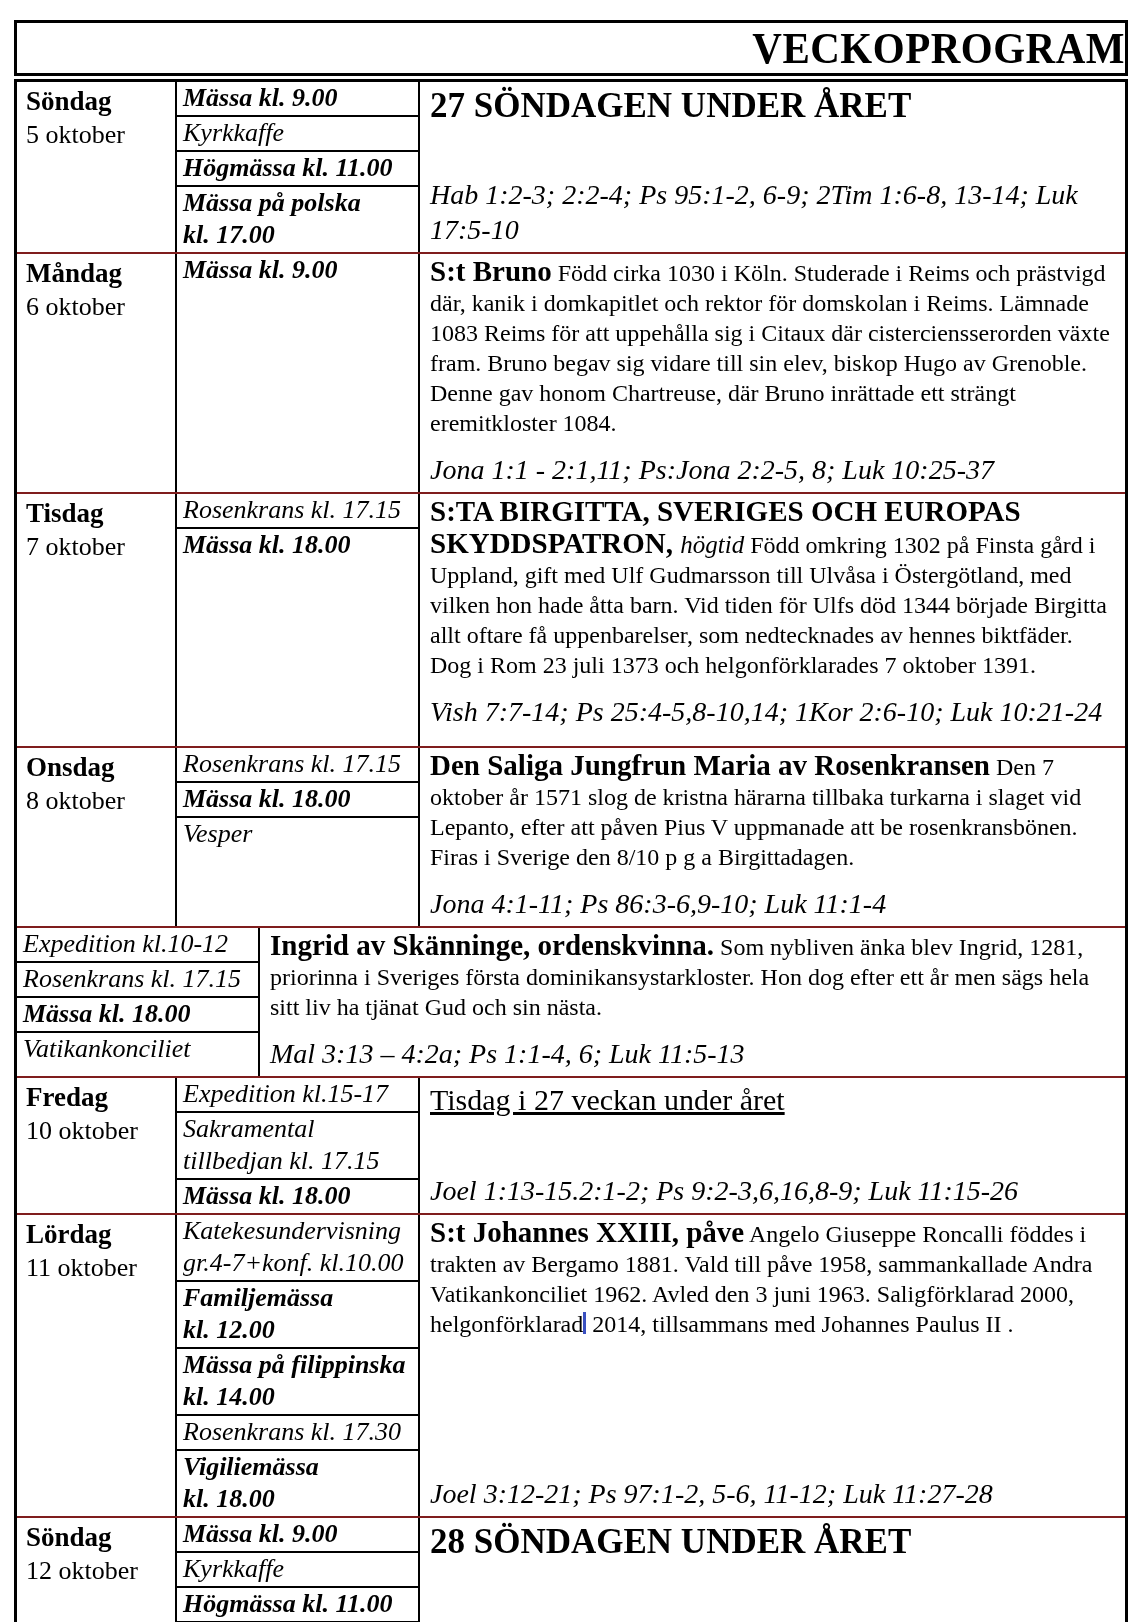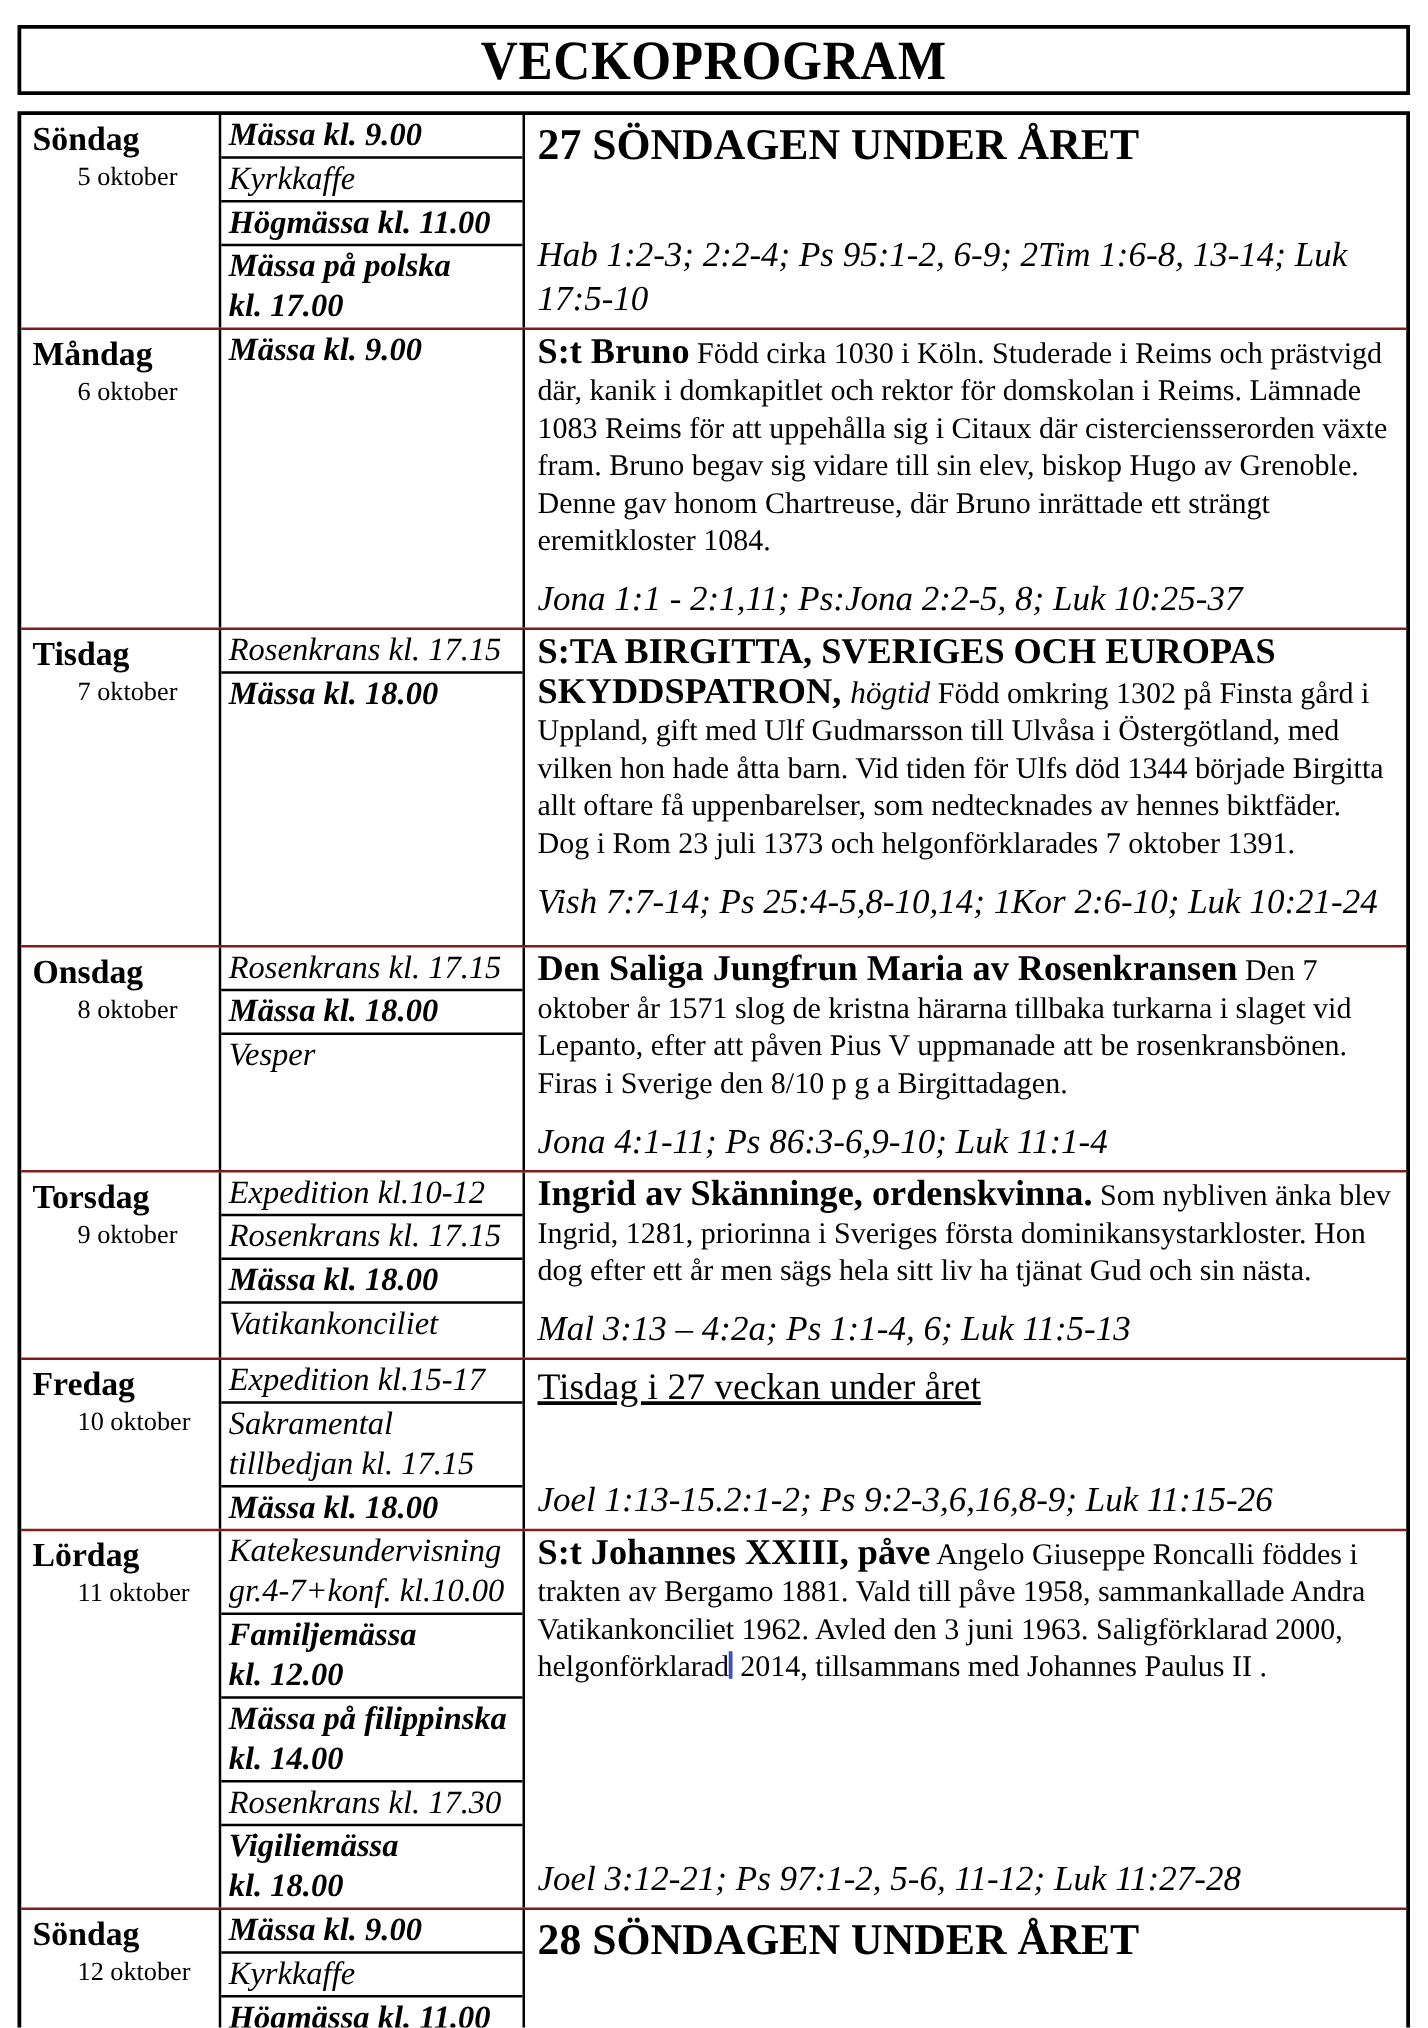--- a/index.html
+++ b/index.html
@@ -5,41 +5,41 @@
   html,body { margin:0; padding:0; background:#ffffff; }
   body {
     width:1142px; height:1622px;
     font-family:"Liberation Serif", "DejaVu Serif", serif;
     color:#000; overflow:hidden;
   }
   .page { box-sizing:border-box; width:1142px; padding:20px 14px 0 14px; }
 
   .title-box {
     border:3px solid #000; height:50px;
-    display:flex; align-items:center; justify-content:center;
-    margin-bottom:13px;
+    display:flex; align-items:center; justify-content:flex-end;
+    margin-bottom:3px;
   }
   .title-box h1 {
     margin:0; font-size:41px; font-weight:bold; letter-spacing:0.5px;
     transform:scaleY(1.08);
   }
 
   .program { border:3px solid #000; }
   .row { display:flex; align-items:stretch; }
   .row + .row { border-top:2px solid #7f1d1d; }
   .r1{min-height:160px} .r2{min-height:206px} .r3{min-height:252px}
   .r4{min-height:155px} .r5{min-height:124px} .r6{min-height:128px}
   .r7{min-height:292px} .r8{min-height:162px}
 
   .c1 {
     width:160px; flex:0 0 160px; box-sizing:border-box;
     border-right:2px solid #000; padding:3px 4px 0 9px;
   }
   .day  { font-weight:bold; font-size:27px; line-height:1.22; }
-  .date { font-size:21px; line-height:1.3;margin-left:36px; }
+  .date { font-size:26px; line-height:1.3; }
 
   .c2 {
     width:243px; flex:0 0 243px; box-sizing:border-box;
     border-right:2px solid #000; display:flex; flex-direction:column;
   }
   .ev {
     font-style:italic; font-size:26px; line-height:32px;
     padding:0 4px 1px 6px; white-space:pre-line;
   }
   .ev.b { font-weight:bold; }
@@ -133,24 +133,20 @@
         <div class="ev b sep">Mässa kl. 18.00</div>
         <div class="ev grow">Vesper</div>
       </div>
       <div class="c3">
         <div class="flow"><span class="h-med">Den Saliga Jungfrun Maria av Rosenkransen</span><span> Den 7 oktober år 1571 slog de kristna härarna tillbaka turkarna i slaget vid Lepanto, efter att påven Pius V uppmanade att be rosenkransbönen. Firas i Sverige den 8/10 p g a Birgittadagen.</span></div>
         <div class="readings">Jona 4:1-11; Ps 86:3-6,9-10; Luk 11:1-4</div>
       </div>
     </div>
 
     <div class="row r5">
-      <div class="c1">
-        <div class="day">Torsdag</div>
-        <div class="date">9 oktober</div>
-      </div>
       <div class="c2">
         <div class="ev sep">Expedition kl.10-12</div>
         <div class="ev sep">Rosenkrans kl. 17.15</div>
         <div class="ev b sep">Mässa kl. 18.00</div>
         <div class="ev grow">Vatikankonciliet</div>
       </div>
       <div class="c3">
         <div class="flow"><span class="h-med">Ingrid av Skänninge, ordenskvinna.</span><span> Som nybliven änka blev Ingrid, 1281, priorinna i Sveriges första dominikansystarkloster. Hon dog efter ett år men sägs hela sitt liv ha tjänat Gud och sin nästa.</span></div>
         <div class="readings">Mal 3:13 – 4:2a; Ps 1:1-4, 6; Luk 11:5-13</div>
       </div>

